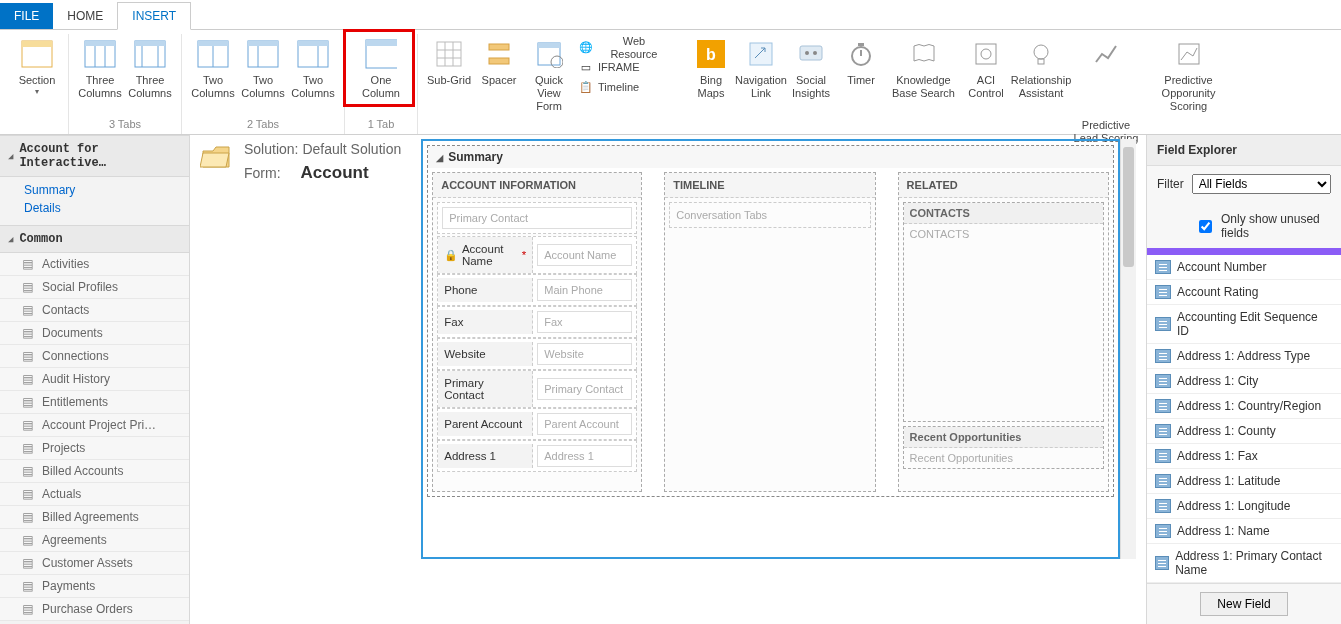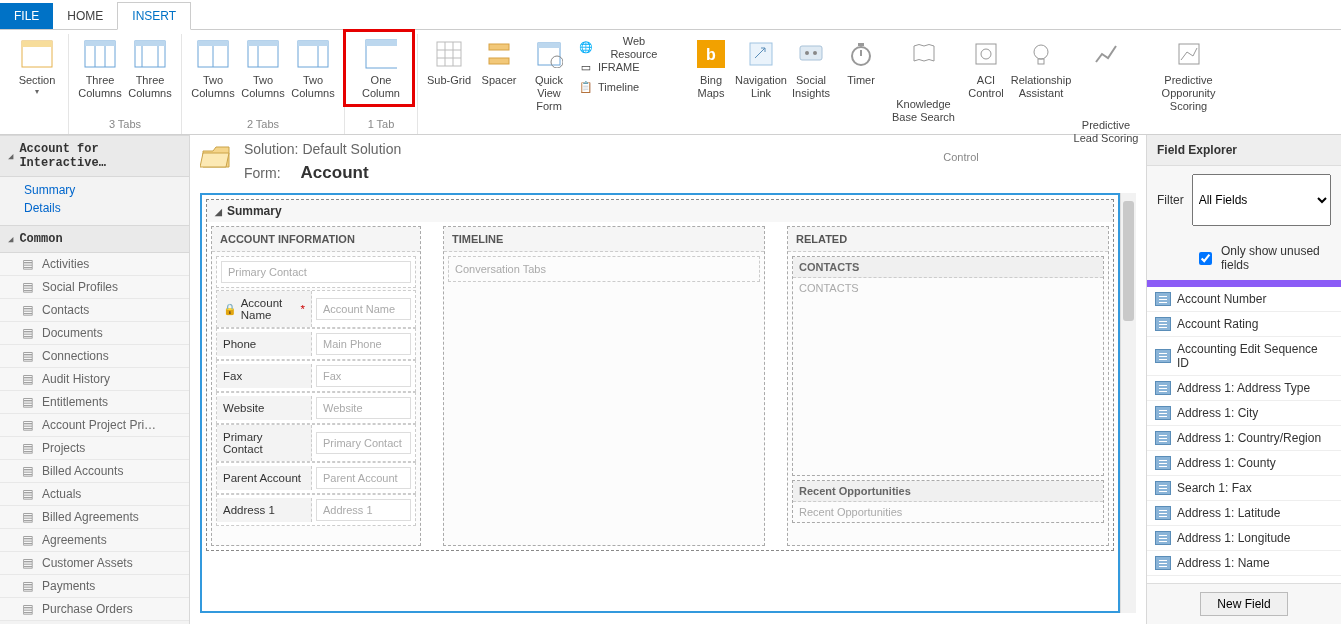--- a/index.html
+++ b/index.html
@@ -32,21 +32,21 @@
   .left-nav { width:190px; background:#f3f3f3; border-right:1px solid #d8d8d8; display:flex; flex-direction:column; overflow:hidden; }
   .nav-head { font-weight:bold; font-size:12px; padding:6px 8px; background:#eaeaea; border-bottom:1px solid #d8d8d8; border-top:1px solid #d8d8d8; display:flex; align-items:center; cursor:pointer;font-family:Liberation Mono, monospace;}
   .nav-head::before { content:"◢"; font-size:9px; margin-right:6px; color:#666;}
   .nav-sub { padding:4px 0 8px 24px; font-size:12px; }
   .nav-sub a { display:block; color:#0066cc; text-decoration:none; padding:2px 0; cursor:pointer;}
   .nav-list { flex:1; overflow-y:auto; }
   .nav-item { display:flex; align-items:center; padding:3px 8px 3px 20px; border-bottom:1px solid #e8e8e8; color:#666; cursor:pointer; font-size:12px; background:#f7f7f7;}
   .nav-item .ni-ico { width:16px; height:16px; margin-right:6px; display:flex; align-items:center; justify-content:center; color:#8a8a8a;}
 
   
-  .main { flex:1; display:flex; flex-direction:column; overflow:hidden; }
+  .main { flex:1; display:flex; flex-direction:row; overflow:hidden; }
   .sol-header { display:flex; align-items:flex-start; padding:6px 10px 0px 10px; }
   .sol-header .folder-ico { width:32px; height:32px; margin-right:12px; }
   .sol-header .titles { font-size:14px; color:#666; }
   .sol-header .titles .line { margin-bottom:6px;}
   .sol-header .titles .form-name { font-weight:bold; color:#333; font-size:17px; margin-left:20px;}
   .canvas-wrap { flex:1; overflow:auto; padding:4px 10px 10px 10px; position:relative;}
   .form-canvas { border:2px solid #3399dd; min-height:420px; padding:2px; position:relative;}
   .tab-sel { border:1px dashed #888; margin:2px 2px 6px 2px; }
   .tab-head { font-weight:bold; font-size:12px; padding:4px 8px; background:#f7f7f7; }
   .tab-head::before { content:"◢"; font-size:9px; margin-right:5px; color:#555;}
@@ -68,21 +68,21 @@
   .conv-placeholder { padding:6px; color:#aaa; font-size:11px; border:1px dashed #ccc; margin:4px;}
 
   .vscroll-ind { width:16px; background:#f2f2f2; border-left:1px solid #ddd; position:relative;}
   .vscroll-ind .thumb { position:absolute; left:2px; right:2px; top:8px; height:120px; background:#c9c9c9; border-radius:3px;}
 
   
   .right-pane { width:195px; border-left:1px solid #d8d8d8; background:#f7f7f7; display:flex; flex-direction:column;}
   .rp-head { font-weight:bold; padding:8px 10px; border-bottom:1px solid #ddd; background:#eee;}
   .rp-filter { padding:8px 10px; display:flex; flex-direction:column; gap:18px; font-size:12px; border-bottom:7px solid #8b5cf6;}
   .rp-filter-row { display:flex; align-items:center; gap:8px;}
-  .rp-filter-row select { flex:1; font-size:12px; padding:17px 2px;}
+  .rp-filter-row select { flex:1; font-size:12px; padding:1px 2px;}
   .rp-check-row { display:flex; align-items:center; gap:6px; padding-left:38px;}
   .rp-list { flex:1; overflow-y:auto;}
   .rp-item { display:flex; align-items:center; padding:5px 8px; border-bottom:1px solid #eee; font-size:12px; cursor:pointer; background:#fff;}
   .rp-item .rp-ico { width:16px; height:14px; margin-right:6px; background:#8ab4d8; border:1px solid #5a8db8; display:flex; align-items:center; justify-content:center;}
   .rp-item .rp-ico::after{content:""; width:8px; height:1px; background:#fff; box-shadow:0 3px 0 #fff, 0 -3px 0 #fff;}
   .rp-foot { padding:8px; text-align:center; border-top:1px solid #ddd;}
   .rp-foot button { padding:4px 16px; font-size:12px; background:#f0f0f0; border:1px solid #bbb; cursor:pointer;}
 
   
   ::-webkit-scrollbar { width:16px; height:16px;}
@@ -284,21 +284,21 @@
         <div class="rbtn">
           <span class="ico">
             <svg width="28" height="28">
                 <circle cx="14" cy="16" r="9" fill="none" stroke="#999" stroke-width="2"></circle>
                 <line x1="14" y1="16" x2="14" y2="10" stroke="#999" stroke-width="2"></line>
                 <rect x="11" y="3" width="6" height="3" fill="#999"></rect>
               </svg>
           </span>
           <span>Timer</span>
         </div>
-        <div class="rbtn" style="width:75px;gap:24px;">
+        <div class="rbtn" style="width:75px;">
           <span class="ico">
             <svg width="28" height="28">
                 <path d="M4 6 q5 -3 10 0 q5 -3 10 0 v15 q-5 -3 -10 0 q-5 -3 -10 0 z" fill="none" stroke="#999"></path>
               </svg>
           </span>
           <span>Knowledge Base Search</span>
         </div>
         <div class="rbtn">
           <span class="ico">
             <svg width="28" height="28">
@@ -571,21 +571,21 @@
           <div class="rp-item">
             <span class="rp-ico"></span>
             <span>Address 1: Country/Region</span>
           </div>
           <div class="rp-item">
             <span class="rp-ico"></span>
             <span>Address 1: County</span>
           </div>
           <div class="rp-item">
             <span class="rp-ico"></span>
-            <span>Search 1: Fax</span>
+            <span>Address 1: Fax</span>
           </div>
           <div class="rp-item">
             <span class="rp-ico"></span>
             <span>Address 1: Latitude</span>
           </div>
           <div class="rp-item">
             <span class="rp-ico"></span>
             <span>Address 1: Longitude</span>
           </div>
           <div class="rp-item">

